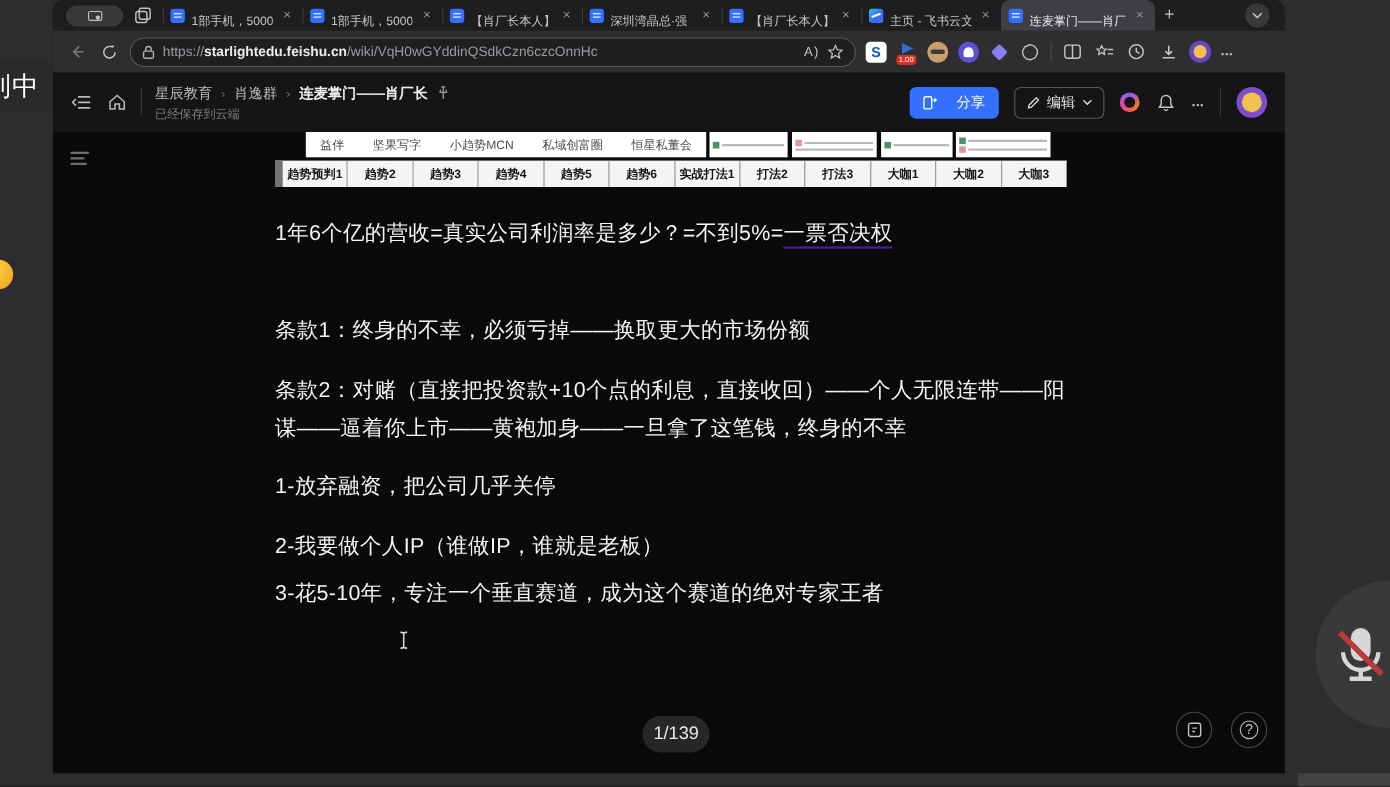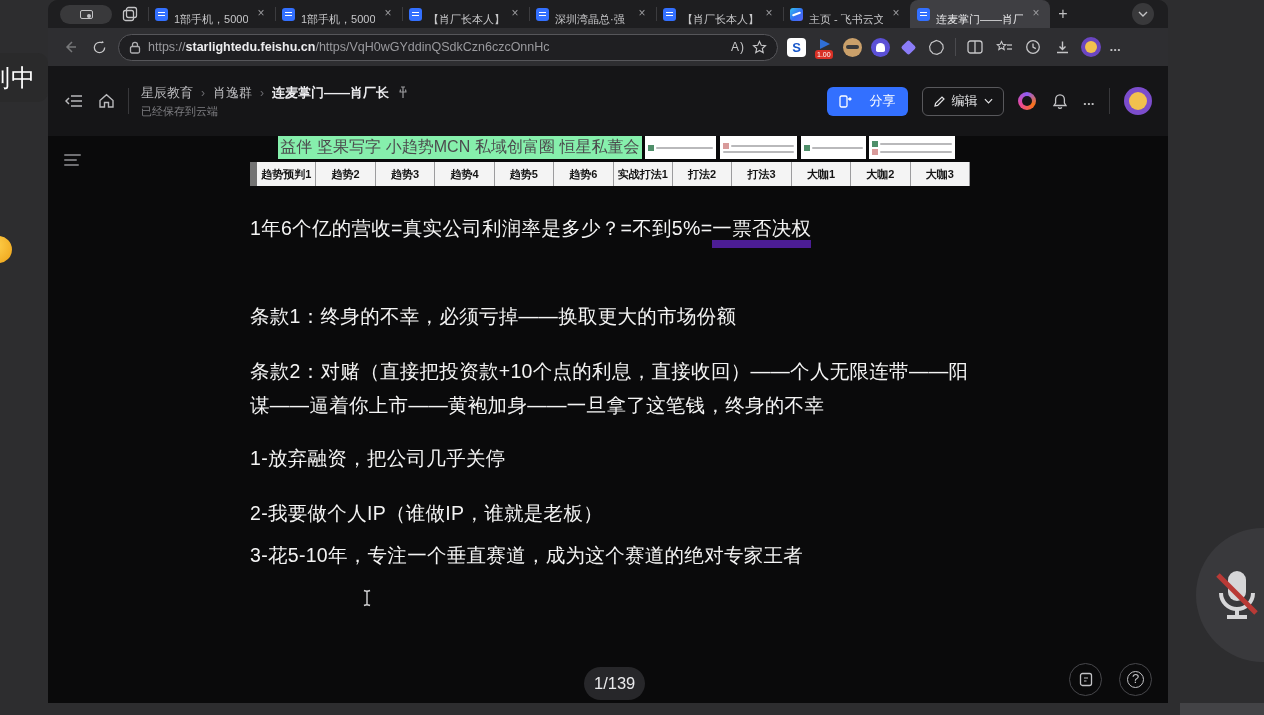--- a/index.html
+++ b/index.html
@@ -69,21 +69,21 @@
   .ext-ghost::before { content:""; width:9px; height:9px; background:#fff; border-radius:5px 5px 2px 2px; }
   .ext-gem { background:transparent; }
   .ext-gem::before { content:""; width:11px; height:11px; background:#8b7cf8; transform:rotate(45deg); border-radius:2px; }
   .tb-divider { width:1px; height:18px; background:#4a4a4e; flex:none; }
   .tb-avatar { width:20px; height:20px; border-radius:50%; background:#6b46c1; position:relative; flex:none; }
   .tb-avatar::before { content:""; position:absolute; left:4px; top:4px; width:12px; height:12px; border-radius:50%; background:#f2c14e; }
   .dots { color:#c6c6c8; font-size:14px; letter-spacing:1px; flex:none; }
   .dots::before { content:"•••"; font-size:8px; }
 
   
-  .fs-header { height:70px; background:#151517; display:flex; align-items:center; padding:0 16px; }
+  .fs-header { height:54px; background:#151517; display:flex; align-items:center; padding:0 16px; }
   .fs-left { display:flex; align-items:center; gap:12px; min-width:0; }
   .fs-vdiv { width:1px; height:26px; background:#38383b; }
   .crumb-block { display:flex; flex-direction:column; gap:2px; }
   .crumb-row { display:flex; align-items:center; gap:8px; font-size:13px; }
   .crumb { color:#bdbdc0; white-space:nowrap; }
   .crumb.last { color:#ededf0; font-weight:bold; }
   .crumb-sep { color:#6a6a6e; font-size:12px; }
   .crumb-sep::before { content:"\203A"; }
   .save-status { font-size:11px; color:#7f7f83; }
   .fs-right { margin-left:auto; display:flex; align-items:center; gap:14px; }
@@ -97,36 +97,36 @@
   .fs-avatar { width:28px; height:28px; border-radius:50%; background:#7c4dcc; position:relative; }
   .fs-avatar::before { content:""; position:absolute; left:5px; top:5px; width:18px; height:18px; border-radius:50%; background:#f2c14e; }
 
   
   .content { position:relative; height:583px; background:#0a0a0b; overflow:hidden; }
   .hamburger { position:absolute; left:16px; top:18px; width:17px; }
   .hamburger i { display:block; height:2px; background:#6f6f72; margin-bottom:3px; border-radius:1px; }
   .hamburger i:nth-child(2){ width:13px; } .hamburger i:nth-child(3){ width:15px; }
 
   
-  .tbl-row1-gray { position:absolute; left:230px; top:0; width:364px; height:23px; background:#86efac;
-    display:flex; align-items:center; justify-content:space-around; font-size:16px; color:#4c4c4e; }
+  .tbl-row1-gray { position:absolute; left:230px; top:0; width:364px; height:23px; background:#ffffff;
+    display:flex; align-items:center; justify-content:space-around; font-size:11px; color:#4c4c4e; }
   .tbl-thumb-cell { position:absolute; top:0; height:23px; background:#fff; display:flex; flex-direction:column;
     justify-content:center; gap:2px; padding:2px 3px; }
   .mini-card { display:flex; align-items:center; gap:2px; }
   .mini-card .sq { width:6px; height:6px; background:#4f8f6a; flex:none; }
   .mini-card .sq.pink { background:#d89a9a; }
   .mini-card .ln { height:2px; background:#b9b9bb; flex:1; border-radius:1px; }
   .tbl-row2 { position:absolute; left:202px; top:26px; width:720px; height:24px; display:flex; }
   .tbl-cell { flex:1; background:#f4f4f4; border-right:1px solid #9c9c9e; color:#141414; font-size:11px; font-weight:bold;
     display:flex; align-items:center; justify-content:center; white-space:nowrap; }
   .tbl-cell:first-child { border-left:7px solid #737373; }
 
   
   .para { position:absolute; left:202px; width:730px; color:#f4f4f4; font-size:19.5px; line-height:34px; font-weight:500; letter-spacing:0.3px; }
-  .u-seg { border-bottom:8px solid #4c1d95; padding-bottom:1px; }
+  .u-seg { border-bottom:2px solid #4c1d95; padding-bottom:1px; }
   .ibeam { position:absolute; left:314px; top:453px; }
 
   
   .page-pill { position:absolute; left:536px; top:531px; min-width:51px; height:33px; background:#27272a;
     border-radius:17px; color:#eaeaec; font-size:16.5px; display:flex; align-items:center; justify-content:center; padding:0 10px; }
   .circ-btn { position:absolute; top:527px; width:33px; height:33px; border-radius:50%; border:1px solid #47474b;
     display:flex; align-items:center; justify-content:center; color:#c3c3c6; }
   .circ-btn.help::before { content:"?"; font-size:13px; border:1.4px solid #c3c3c6; border-radius:50%; width:15px; height:15px;
     line-height:14px; text-align:center; }
   svg { display:block; }
@@ -207,21 +207,21 @@
         <svg width="15" height="15" viewBox="0 0 16 16">
             <path d="M13.5 8 A5.5 5.5 0 1 1 8 2.5 M8 2.5 h4 M8 2.5 v-0" fill="none" stroke="#c6c6c8" stroke-width="1.4"></path>
             <path d="M11.5 0.8 L12.2 3 L10 3.6 Z" fill="#c6c6c8"></path>
           </svg>
       </div>
       <div class="urlbar">
         <svg width="12" height="13" viewBox="0 0 12 13">
             <rect x="1.5" y="5.5" width="9" height="6.5" rx="1.5" fill="none" stroke="#aeaeb1" stroke-width="1.3"></rect>
             <path d="M3.5 5.5 V3.8 A2.5 2.5 0 0 1 8.5 3.8 V5.5" fill="none" stroke="#aeaeb1" stroke-width="1.3"></path>
           </svg>
-        <span class="url-text"><span class="url-dim">https://</span><span class="url-host">starlightedu.feishu.cn</span><span class="url-dim">/https/VqH0wGYddinQSdkCzn6czcOnnHc</span></span>
+        <span class="url-text"><span class="url-dim">https://</span><span class="url-host">starlightedu.feishu.cn</span><span class="url-dim">/wiki/VqH0wGYddinQSdkCzn6czcOnnHc</span></span>
         <span class="readaloud"></span>
         <svg width="15" height="15" viewBox="0 0 16 16">
             <path d="M8 1.5 L9.9 5.6 L14.4 6.1 L11 9.1 L12 13.5 L8 11.2 L4 13.5 L5 9.1 L1.6 6.1 L6.1 5.6 Z" fill="none" stroke="#c6c6c8" stroke-width="1.2"></path>
           </svg>
       </div>
       <div class="ext-row">
         <div class="ext ext-s"></div>
         <div class="ext ext-flag">
           <div class="flag"></div>
           <span class="ext-badge">1.00</span>

